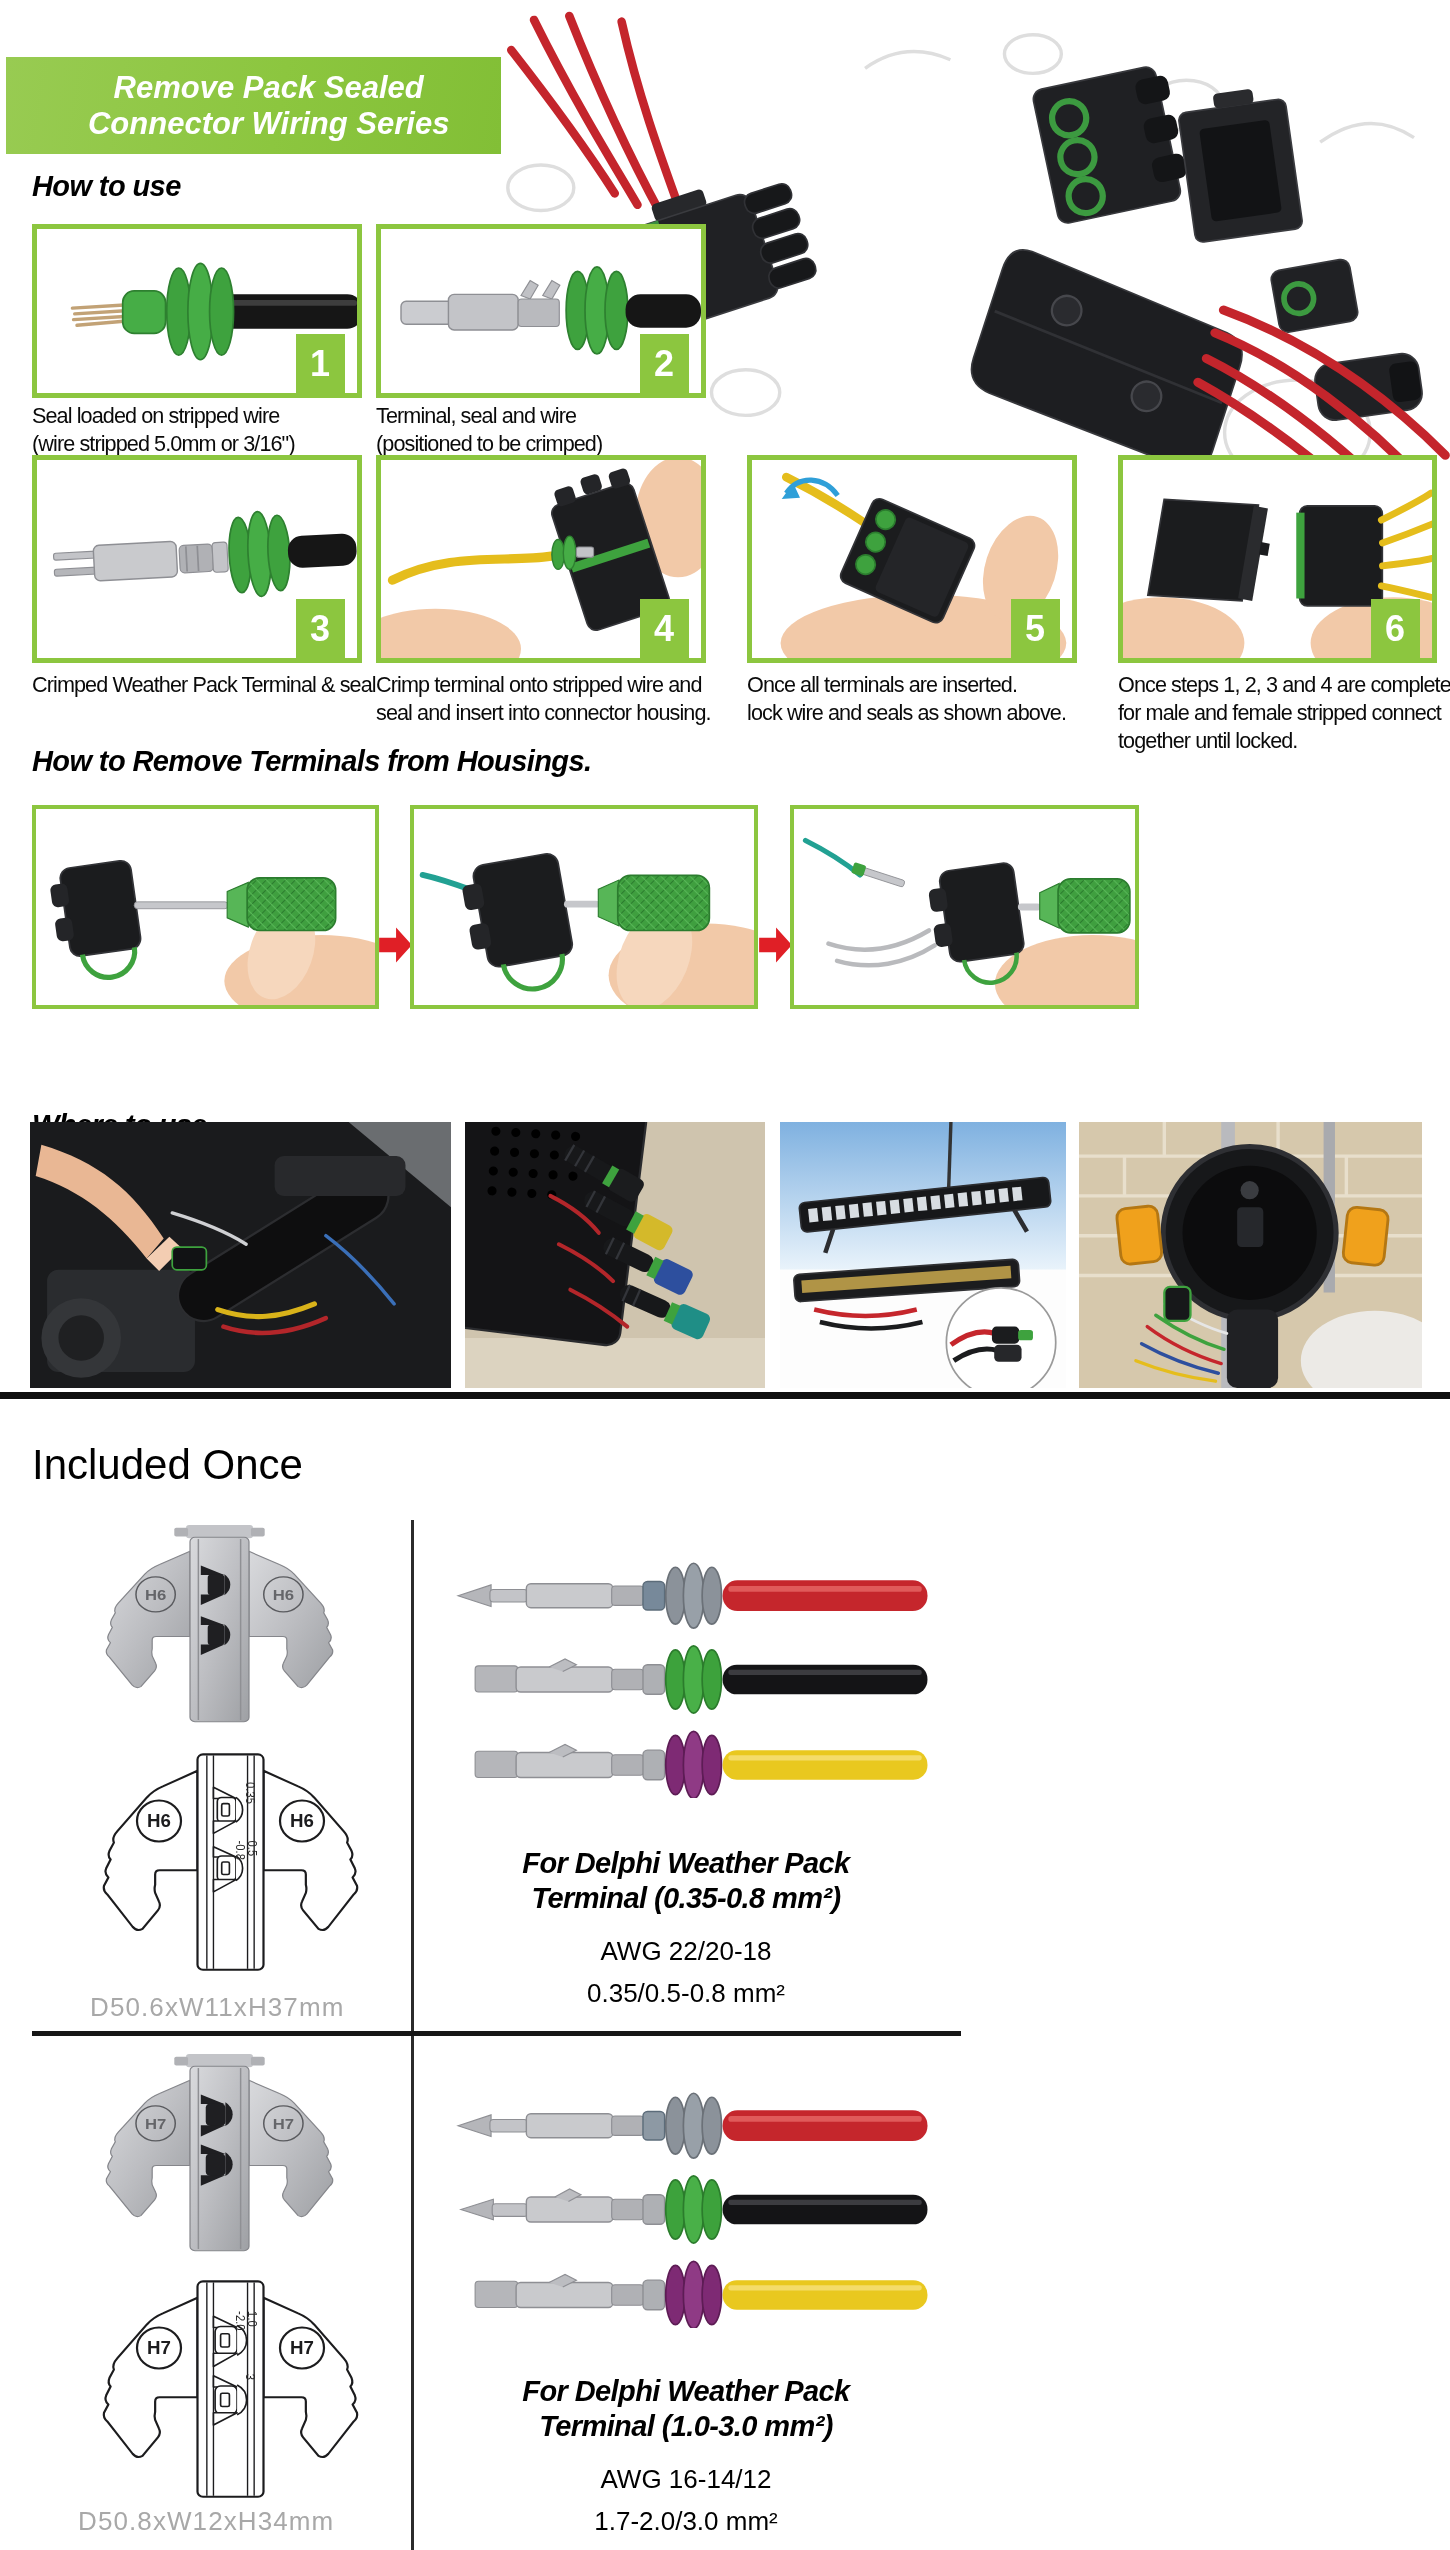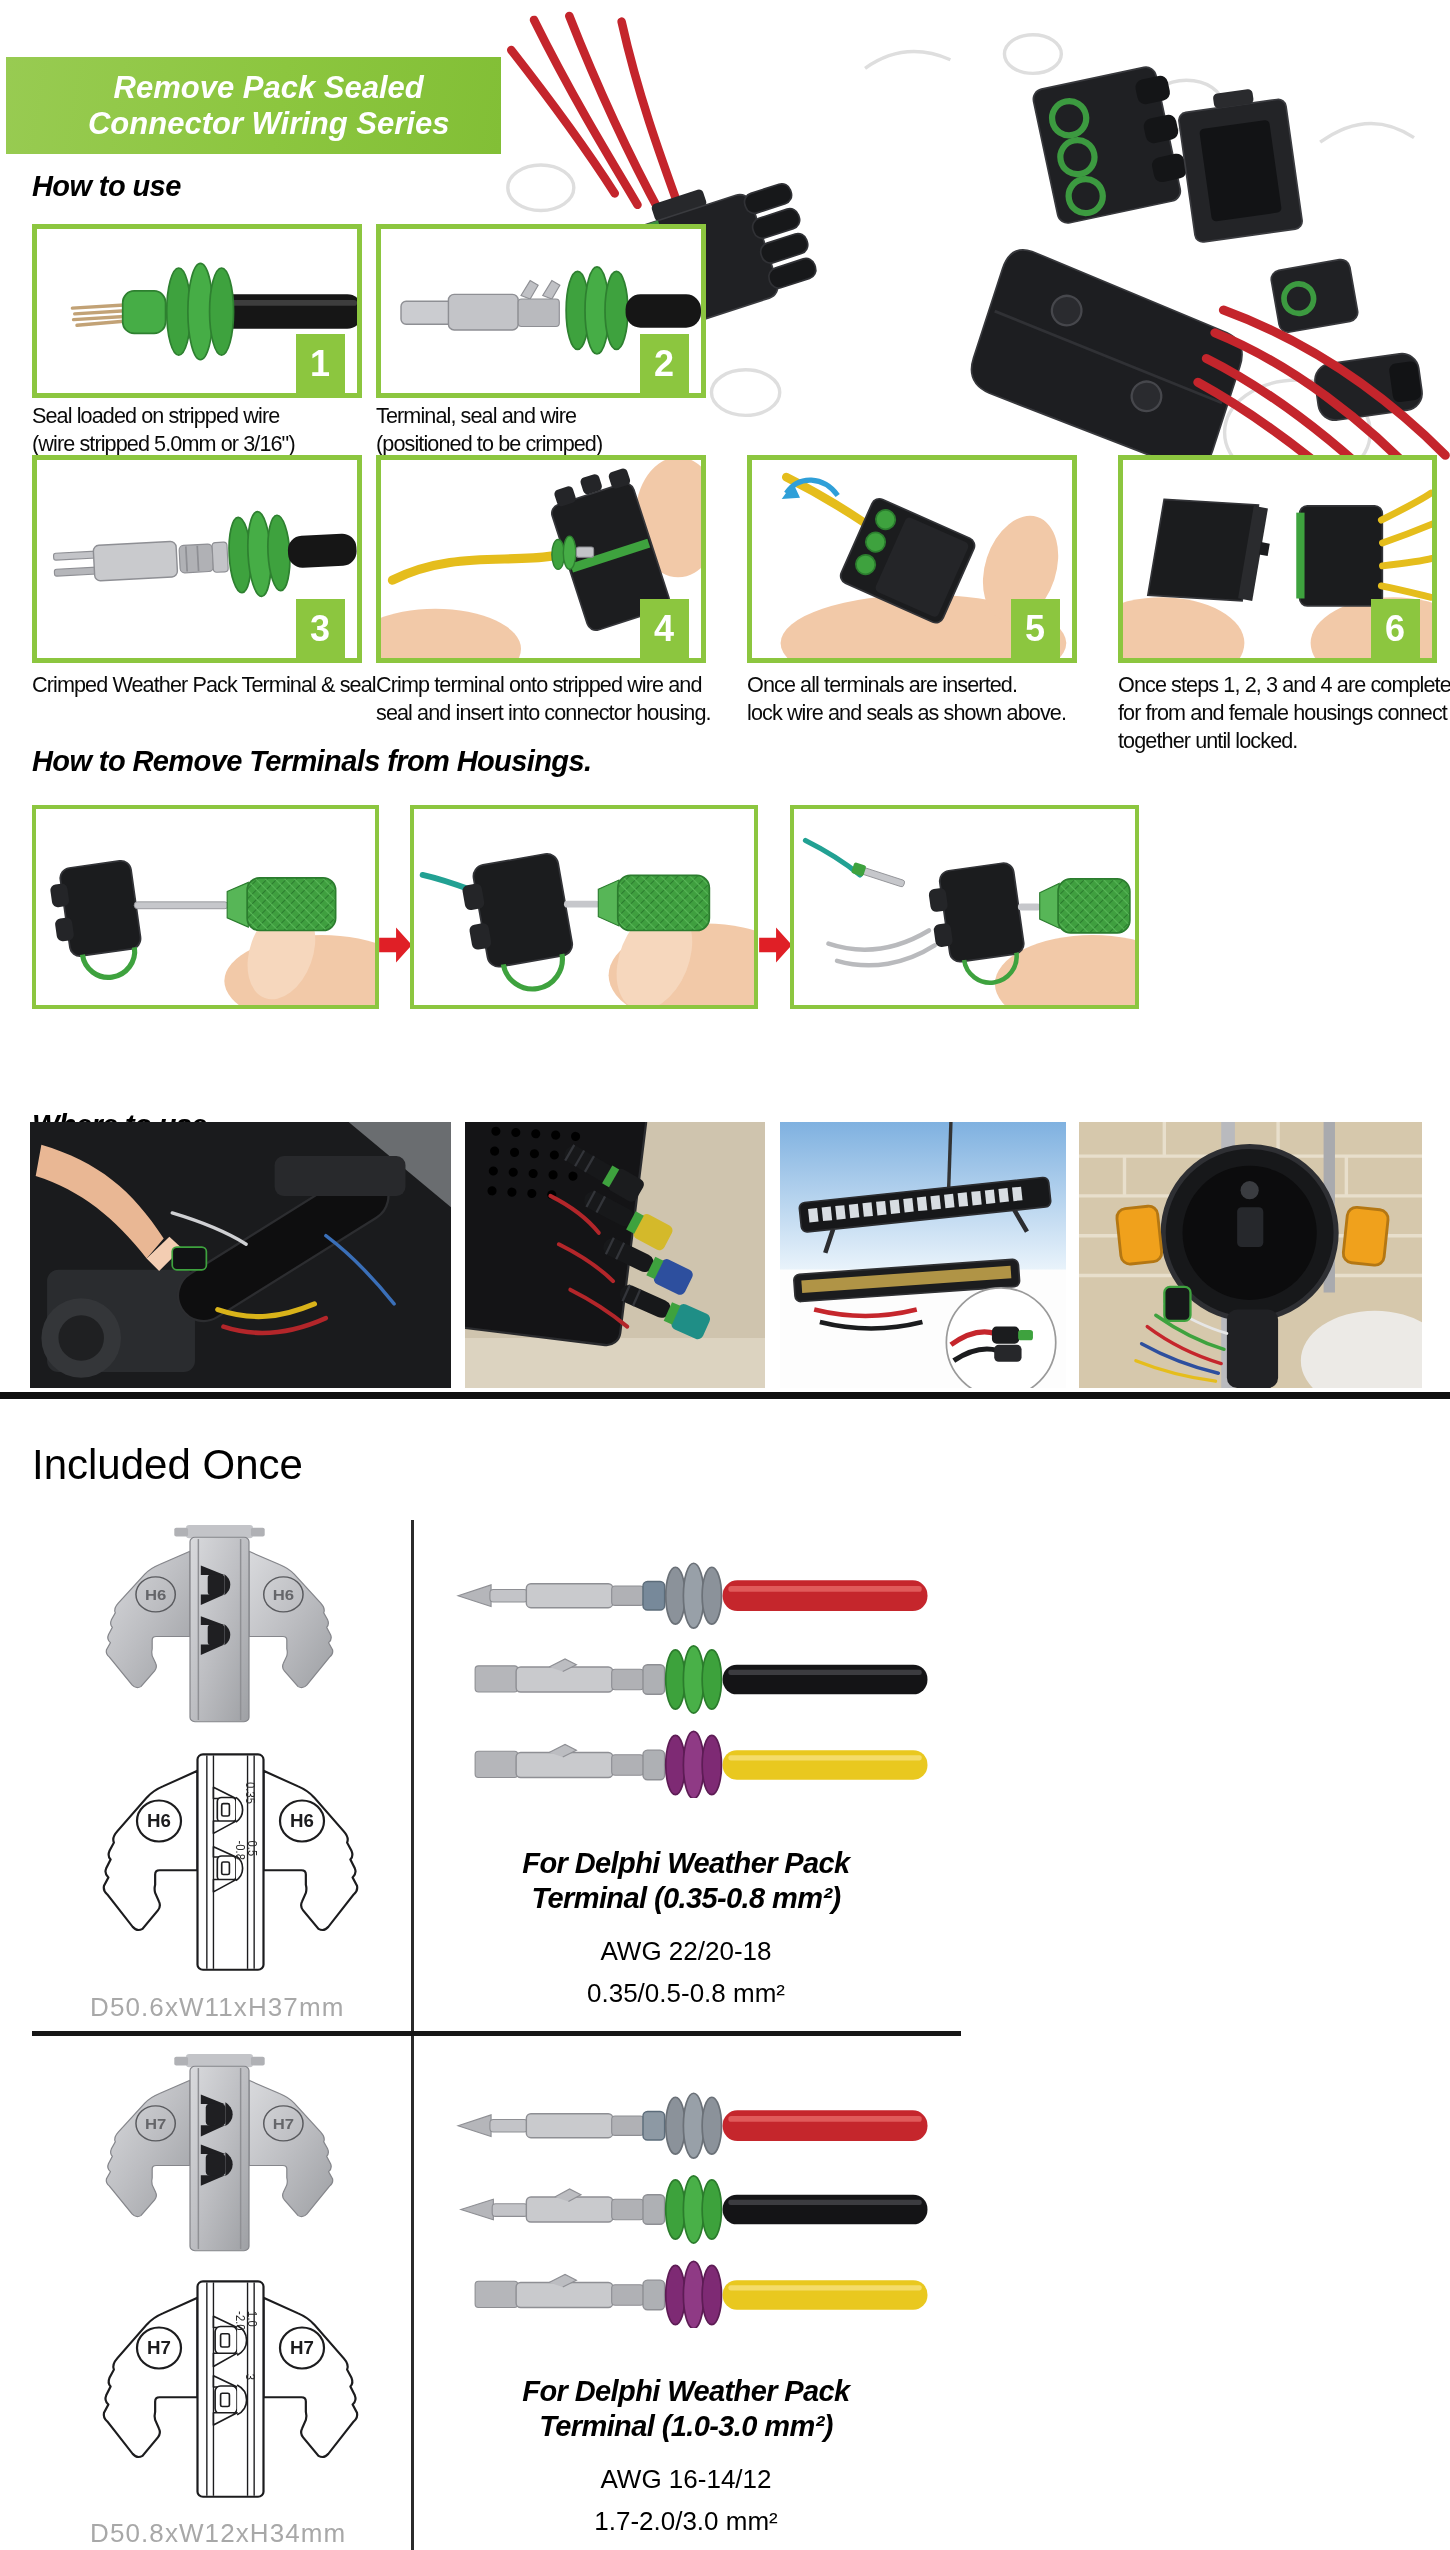--- a/index.html
+++ b/index.html
@@ -267,21 +267,21 @@
   <div class="abs cap" style="left:376px;top:671px;">
     <span>Crimp terminal onto stripped wire and</span><br>
     <span>seal and insert into connector housing.</span>
   </div>
   <div class="abs cap" style="left:747px;top:671px;">
     <span>Once all terminals are inserted.</span><br>
     <span>lock wire and seals as shown above.</span>
   </div>
   <div class="abs cap" style="left:1118px;top:671px;">
     <span>Once steps 1, 2, 3 and 4 are completed</span><br>
-    <span>for from and female housings connect</span><br>
+    <span>for male and female stripped connect</span><br>
     <span>together until locked.</span>
   </div>
 
   <div class="abs h-it" style="left:32px;top:745px;">How to Remove Terminals from Housings.</div>
 
   <div class="abs rm-box" style="left:32px;top:805px;width:347px;height:204px;">
     <svg class="scene" viewBox="0 0 594 342" preserveAspectRatio="none">
       <ellipse cx="500" cy="300" rx="170" ry="80" fill="#f2c9a8"></ellipse>
       <ellipse cx="430" cy="250" rx="55" ry="85" fill="#f6d7bd" transform="rotate(20 430 250)"></ellipse>
       <g transform="rotate(-8 120 170)">
@@ -680,21 +680,21 @@
       <circle cx="160" cy="158" r="40" fill="none" stroke="#1c1c1e" stroke-width="4"></circle>
       <circle cx="420" cy="158" r="40" fill="none" stroke="#1c1c1e" stroke-width="4"></circle>
       <text class="dw-code" x="160" y="158" text-anchor="middle" dy=".35em">H7</text>
       <text class="dw-code" x="420" y="158" text-anchor="middle" dy=".35em">H7</text>
       <text class="dw-mark" transform="translate(322,86) rotate(90)">1.0</text>
       <text class="dw-mark" transform="translate(300,86) rotate(90)">-2.0</text>
       <text class="dw-mark" transform="translate(318,208) rotate(90)">3</text>
     </svg>
   </div>
 
-  <div class="abs dim-label" style="left:90px;top:2506px;margin-top:12px;">D50.8xW12xH34mm</div>
+  <div class="abs dim-label" style="left:78px;top:2506px;">D50.8xW12xH34mm</div>
 
   <div class="abs" style="left:441px;top:2083px;width:495px;height:245px;">
     <svg class="scene" viewBox="0 0 870 430" preserveAspectRatio="none">
       <g>
         <path d="M30 75 L88 56 L88 94 Z" fill="#b5b6ba" stroke="#8e8f94" stroke-width="2"></path>
         <rect x="86" y="64" width="66" height="22" rx="6" fill="#c3c4c8" stroke="#8e8f94" stroke-width="2"></rect>
         <rect x="150" y="54" width="152" height="42" rx="8" fill="#c9cacd" stroke="#8e8f94" stroke-width="2.5"></rect>
         <rect x="300" y="58" width="56" height="34" rx="6" fill="#b0b1b5" stroke="#8e8f94" stroke-width="2"></rect>
         <rect x="355" y="50" width="38" height="50" rx="8" fill="#8d99a4" stroke="#5c6c7a" stroke-width="2.5"></rect>
         <ellipse cx="412" cy="75" rx="17" ry="50" fill="#8b929a" stroke="#6b7178" stroke-width="3"></ellipse>

